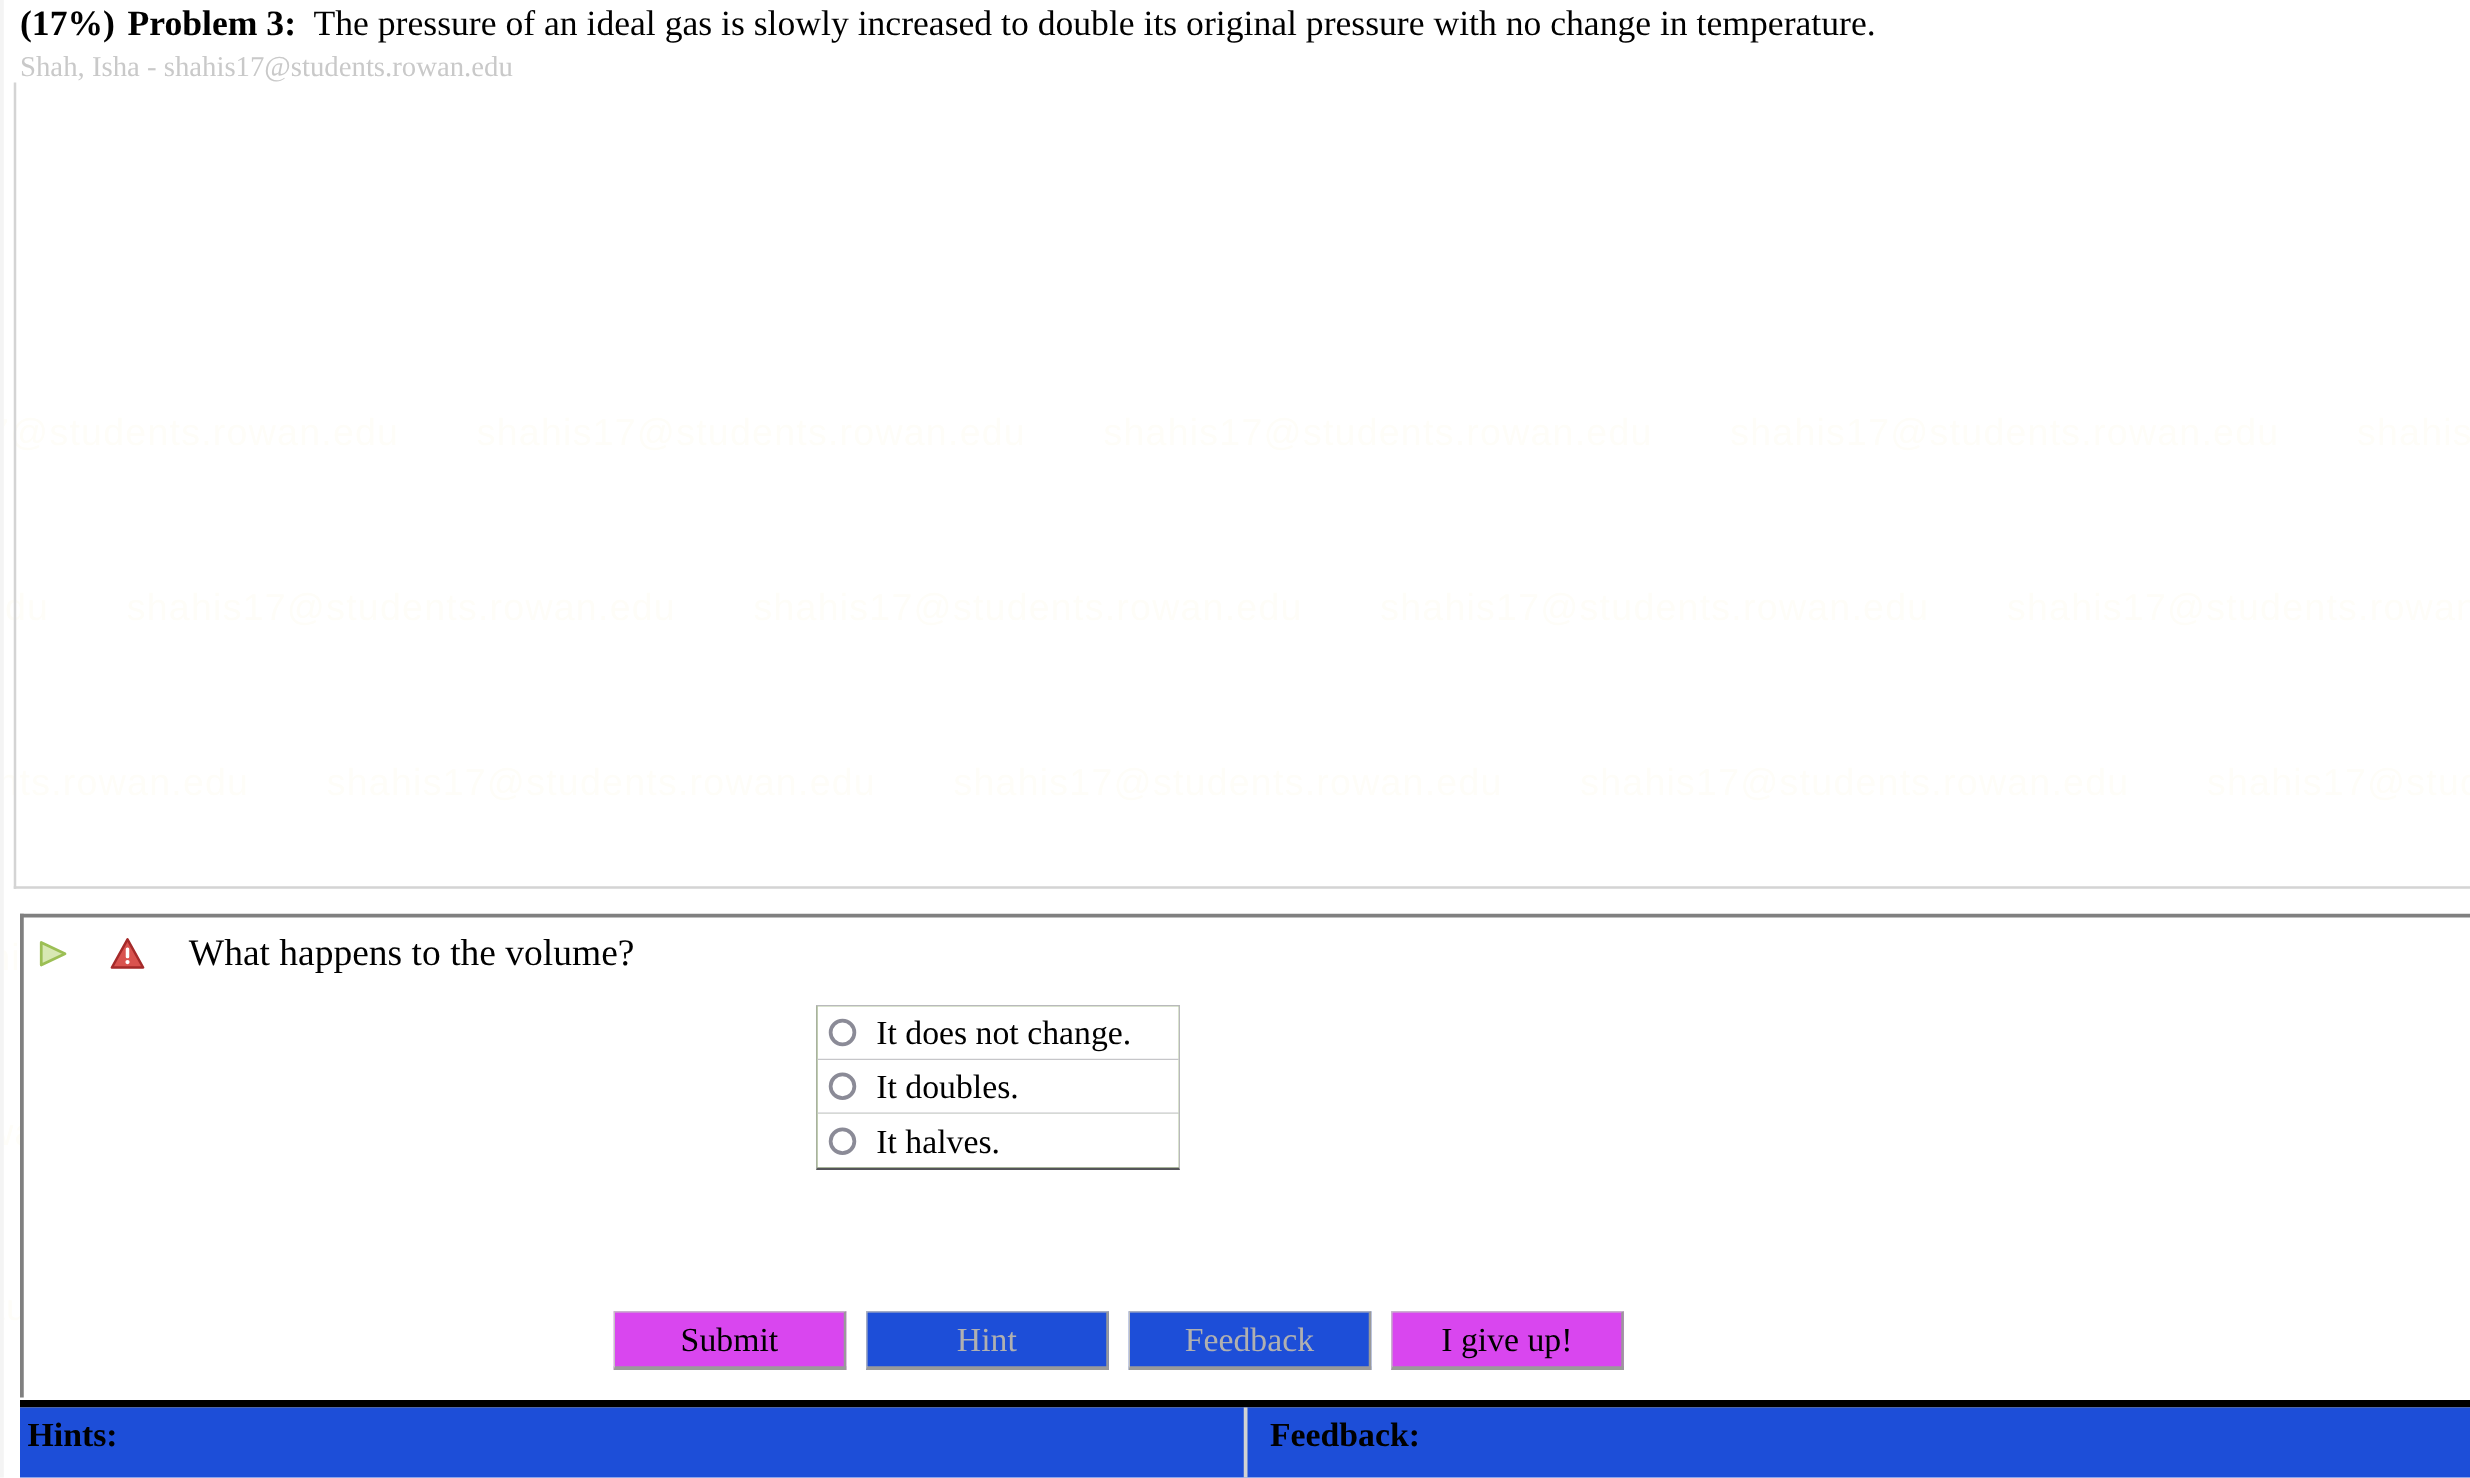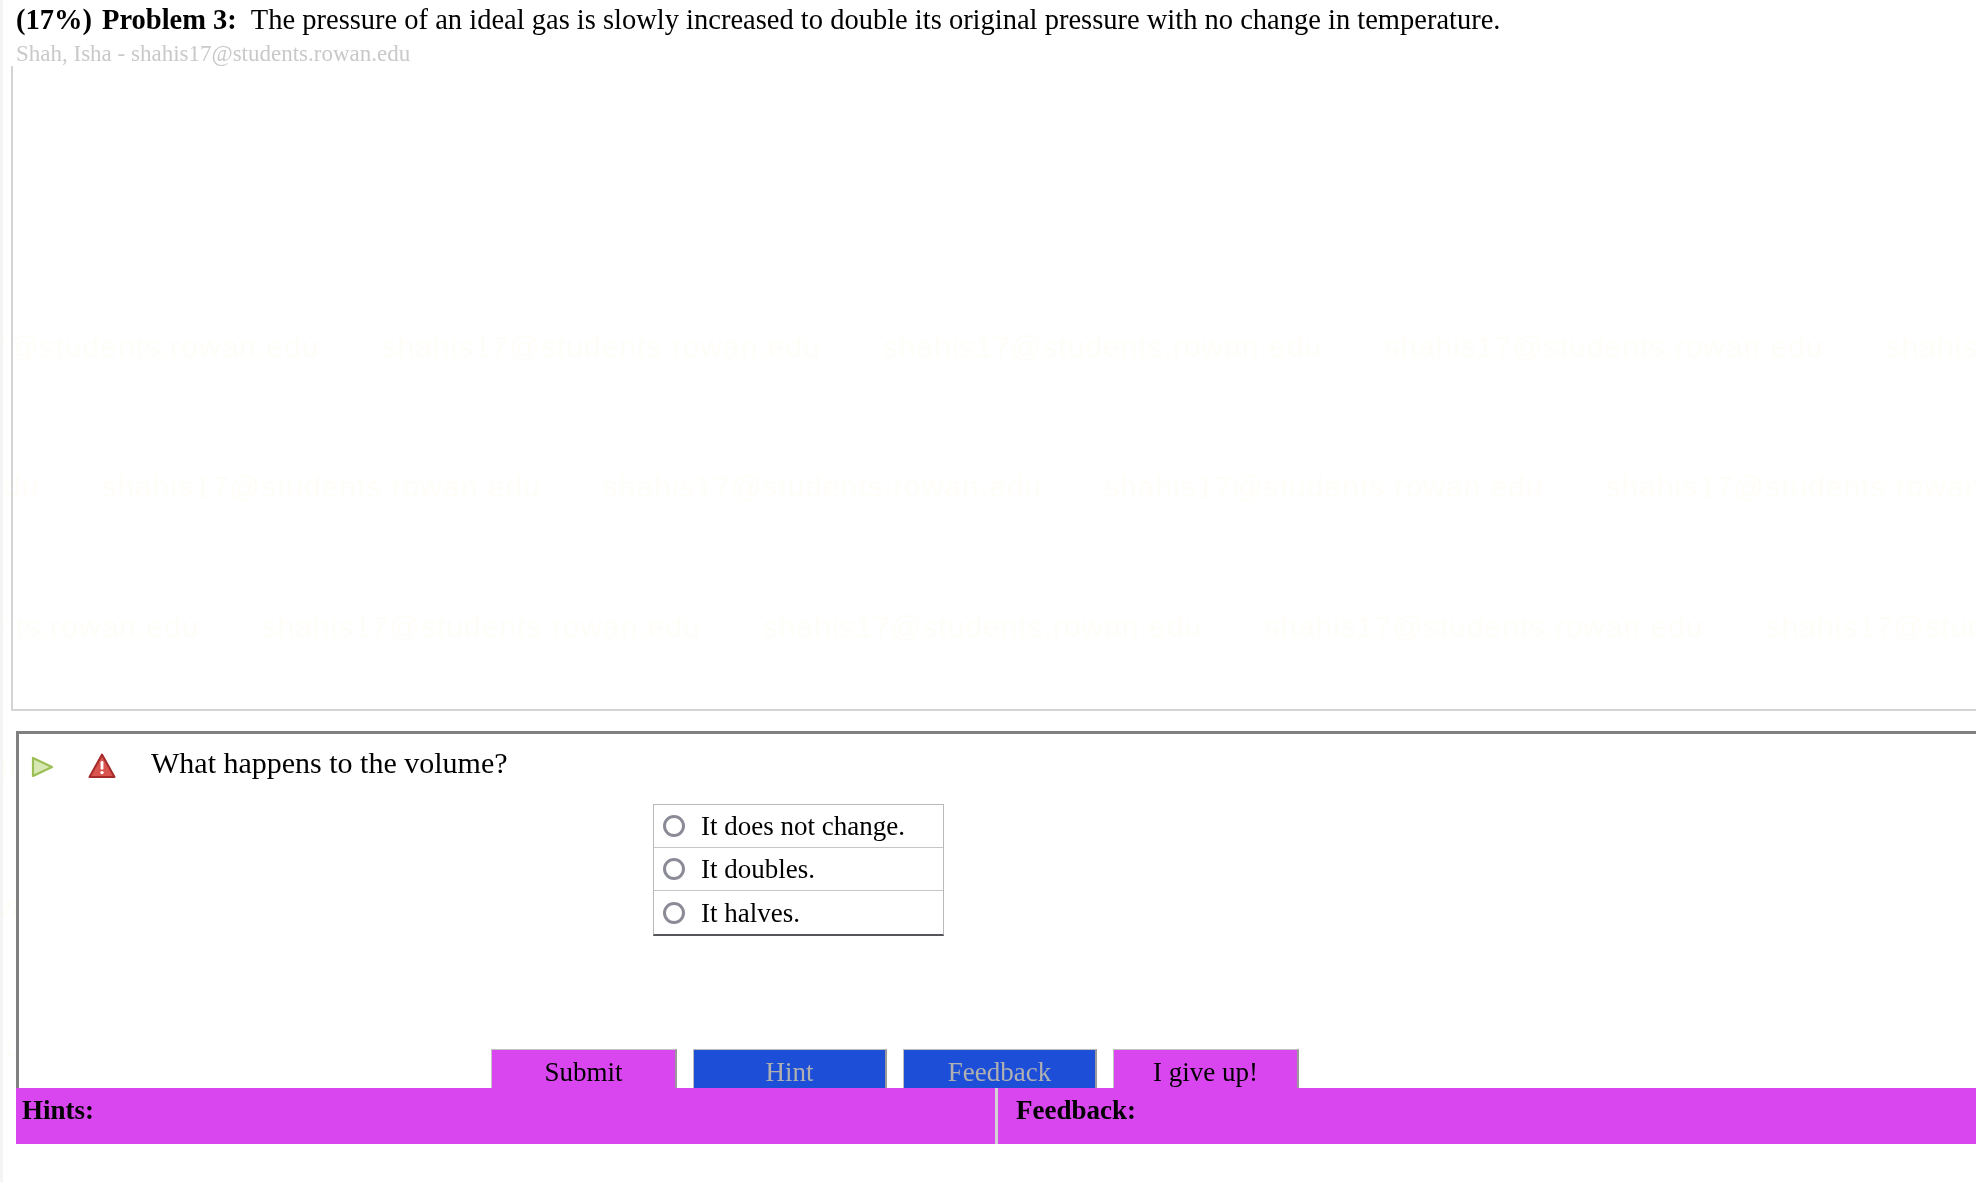--- a/index.html
+++ b/index.html
@@ -98,21 +98,21 @@
     border-left: 3px solid #808080;
     box-sizing: border-box;
     background: #ffffff;
   }
 
   #question-row {
     position: absolute;
     left: 10px;
     top: 12px;
     display: flex;
-    align-items: flex-end;
+    align-items: center;
     gap: 17px;
   }
   #play-icon {
     width: 26px; height: 26px;
     margin-right: 16px;
     flex: 0 0 auto;
   }
   #warning-icon {
     width: 28px; height: 28px;
     margin-right: 18px;
@@ -205,24 +205,24 @@
     position: absolute;
     left: 16px;
     top: 1120px;
     width: 1960px;
     height: 6px;
     background: #000000;
   }
   #bottom-bar {
     position: absolute;
     left: 16px;
-    top: 1088px;
+    top: 1126px;
     width: 1960px;
     height: 56px;
-    background: #d946ef;
+    background: #1d4ed8;
   }
   #hints-label, #feedback-label {
     position: absolute;
     top: 6px;
     font-size: 27px;
     line-height: 32px;
     font-weight: bold;
   }
   #hints-label { left: 6px; }
   #feedback-label { left: 1000px; }

